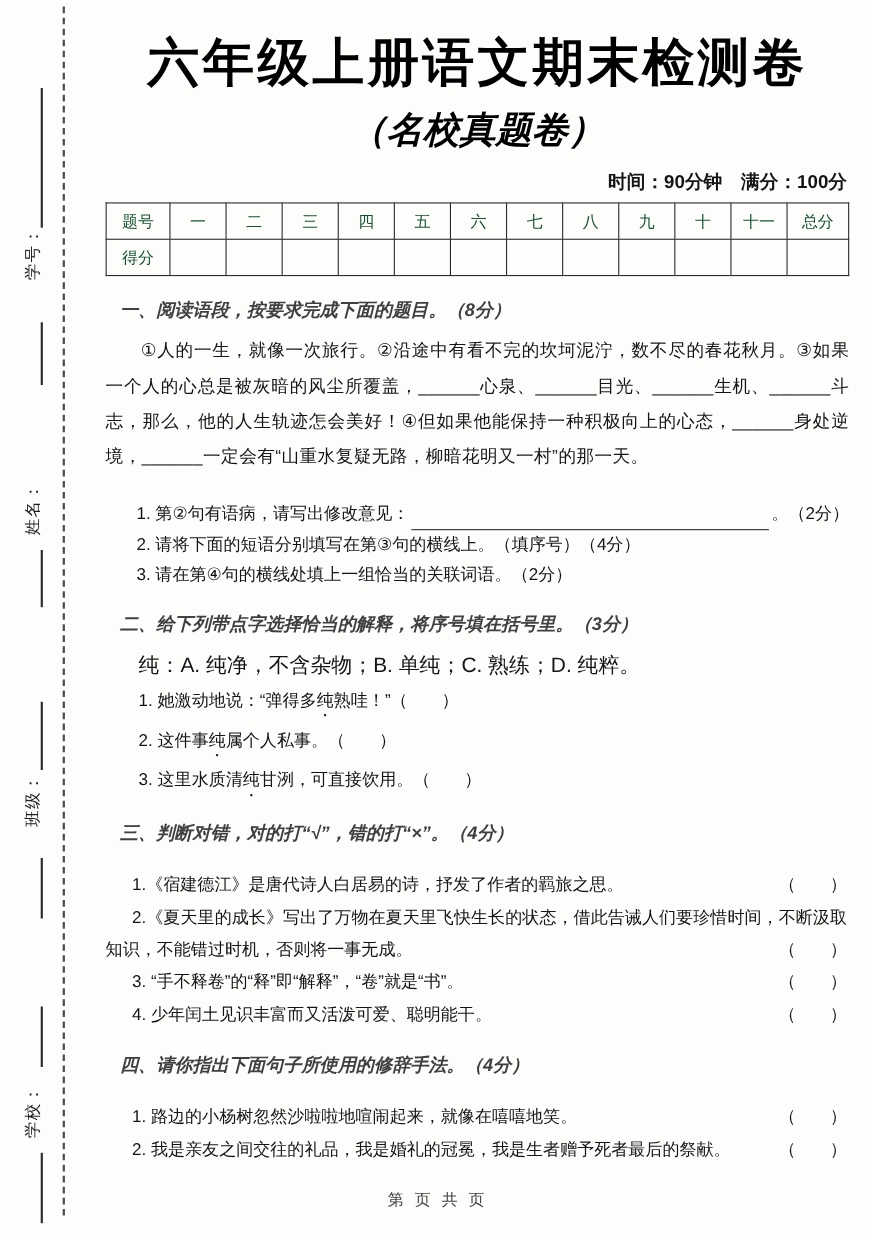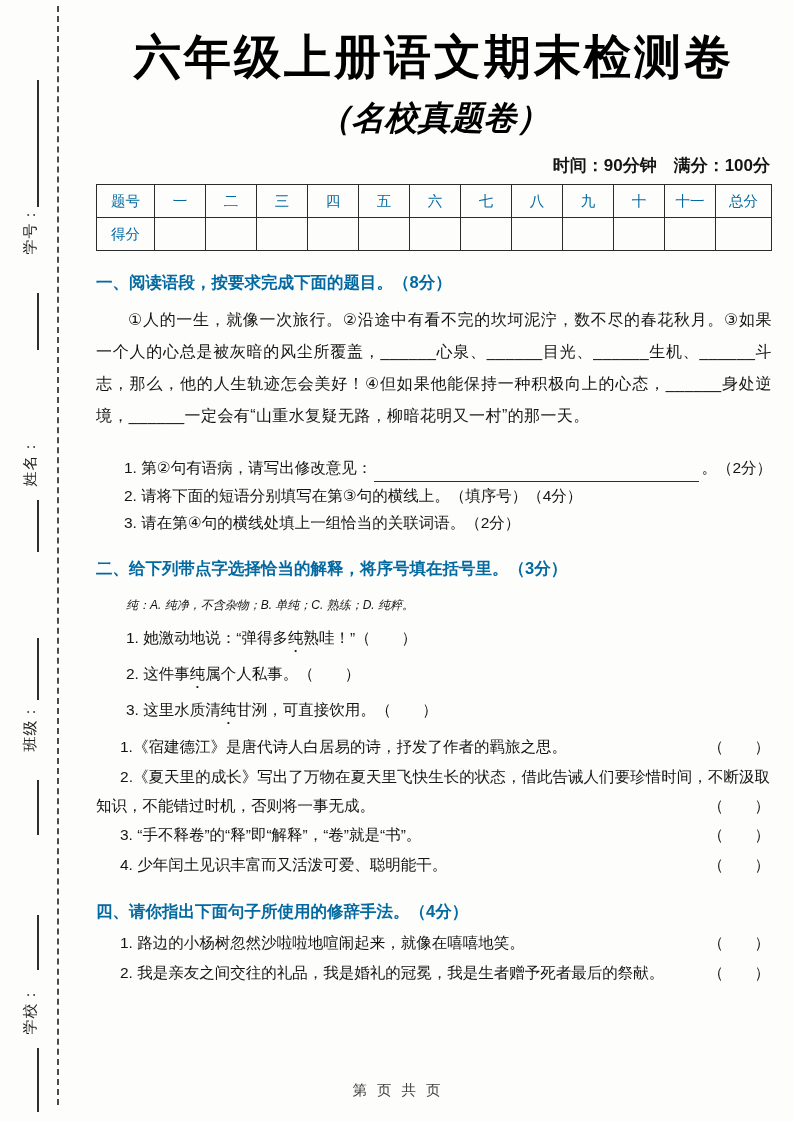--- a/index.html
+++ b/index.html
@@ -14,37 +14,37 @@
   .m-label{
     position:absolute;left:0;width:60px;text-align:center;font-size:15px;color:#1c1c1c;
     transform:rotate(-90deg);white-space:nowrap;letter-spacing:1px;
   }
   
   .content{position:absolute;left:96px;top:0;width:676px;}
   .title{margin:26px 0 0 0;text-align:center;font-size:47px;line-height:62px;font-weight:900;letter-spacing:3px;color:#000;}
   .subtitle{margin:8px 0 0 0;text-align:center;font-size:33px;line-height:44px;font-weight:800;color:#000;font-style:italic;}
   .meta{margin-top:14px;text-align:right;font-size:17px;font-weight:700;line-height:24px;padding-right:2px;}
   table.score{margin-top:6px;width:100%;border-collapse:collapse;table-layout:fixed;}
-  table.score td{border:1.5px solid #2b2b2b;height:26px;text-align:center;font-size:14.5px;padding:3px;color:#0369a1;}
+  table.score td{border:1.5px solid #2b2b2b;height:26px;text-align:center;font-size:14.5px;padding:3px;color:#14532d;}
   
-  .sec-h{margin:20px 0 0 0;font-size:16.5px;font-weight:700;line-height:23px;color:#0369a1;}
+  .sec-h{margin:20px 0 0 13px;font-size:16.5px;font-weight:700;line-height:23px;color:#404040;font-style:italic;}
   .passage{margin:10px 0 0 0;font-size:16px;line-height:32px;text-align:justify;text-indent:2em;letter-spacing:0.4px;}
   .subq{margin:0;padding-left:28px;font-size:15.5px;line-height:27.5px;}
   .subq.first{margin-top:22px;}
   .qrow{display:flex;align-items:baseline;}
   .qrow .fill{flex:1;border-bottom:1.5px solid #2e2e2e;margin:0 2px;align-self:flex-end;height:20px;}
   .options{display:flex;padding-left:46px;font-size:15.5px;line-height:27.5px;}
   .options span{width:145px;}
-  .intro{margin:12px 0 0 0;padding-left:30px;font-size:12px;line-height:27px;font-style:italic;}
+  .intro{margin:12px 0 0 0;padding-left:30px;font-size:19px;line-height:27px;}
   .w-item{margin:4px 0 0 0;padding-left:30px;font-size:15.5px;line-height:30px;}
   .emph{
     -webkit-text-emphasis:filled dot;-webkit-text-emphasis-position:under left;
     text-emphasis:filled dot;text-emphasis-position:under left;
   }
-  .judge-area{margin-top:5px;}
+  .judge-area{margin-top:20px;}
   .judge-row{display:flex;justify-content:space-between;align-items:baseline;padding-left:24px;padding-right:2px;font-size:15.5px;line-height:30px;}
   .judge-row .bracket{white-space:nowrap;}
   .judge-ml{position:relative;margin:0;padding-right:2px;font-size:15.5px;line-height:29px;text-indent:1.55em;text-align:justify;}
   .judge-ml .bracket{position:absolute;right:2px;bottom:0;text-indent:0;}
   .footer{position:absolute;left:0;bottom:22px;width:100%;text-align:center;font-size:14.5px;color:#3e3e3e;letter-spacing:10px;padding-left:10px;box-sizing:border-box;}
 </style>
 </head>
 <body>
 
 <div class="page">
@@ -134,20 +134,21 @@
 
     <div>
       <h3 class="sec-h">二、给下列带点字选择恰当的解释，将序号填在括号里。（3分）</h3>
       <p class="intro">纯：A. 纯净，不含杂物；B. 单纯；C. 熟练；D. 纯粹。</p>
       <p class="w-item"><span>1. 她激动地说：“弹得多</span><span class="emph">纯</span><span>熟哇！”（　　）</span></p>
       <p class="w-item"><span>2. 这件事</span><span class="emph">纯</span><span>属个人私事。（　　）</span></p>
       <p class="w-item"><span>3. 这里水质清</span><span class="emph">纯</span><span>甘洌，可直接饮用。（　　）</span></p>
     </div>
 
     <div>
+      <h3 class="sec-h">三、判断对错，对的打“√”，错的打“×”。（4分）</h3>
       <div class="judge-area">
         <div class="judge-row">
           <span>1.《宿建德江》是唐代诗人白居易的诗，抒发了作者的羁旅之思。</span>
           <span class="bracket">（　　）</span>
         </div>
         <div class="judge-ml">
           <span>2.《夏天里的成长》写出了万物在夏天里飞快生长的状态，借此告诫人们要珍惜时间，不断汲取知识，不能错过时机，否则将一事无成。</span>
           <span class="bracket">（　　）</span>
         </div>
         <div class="judge-row">

